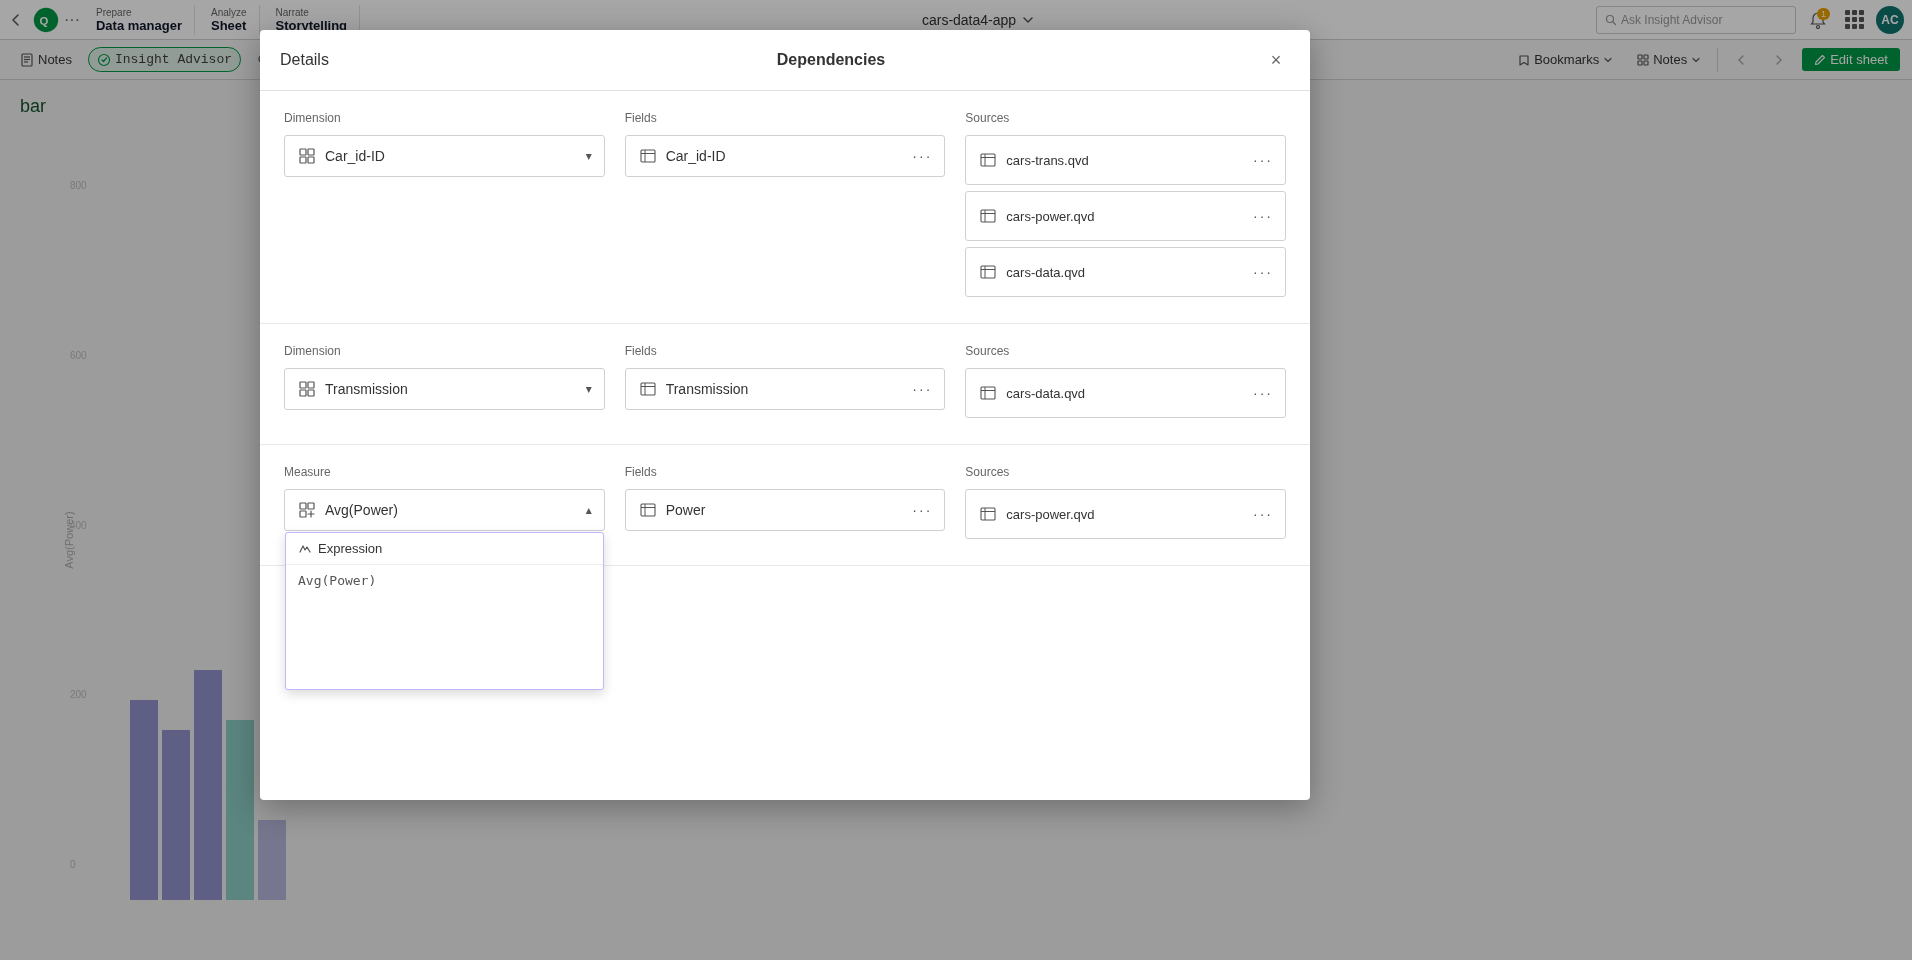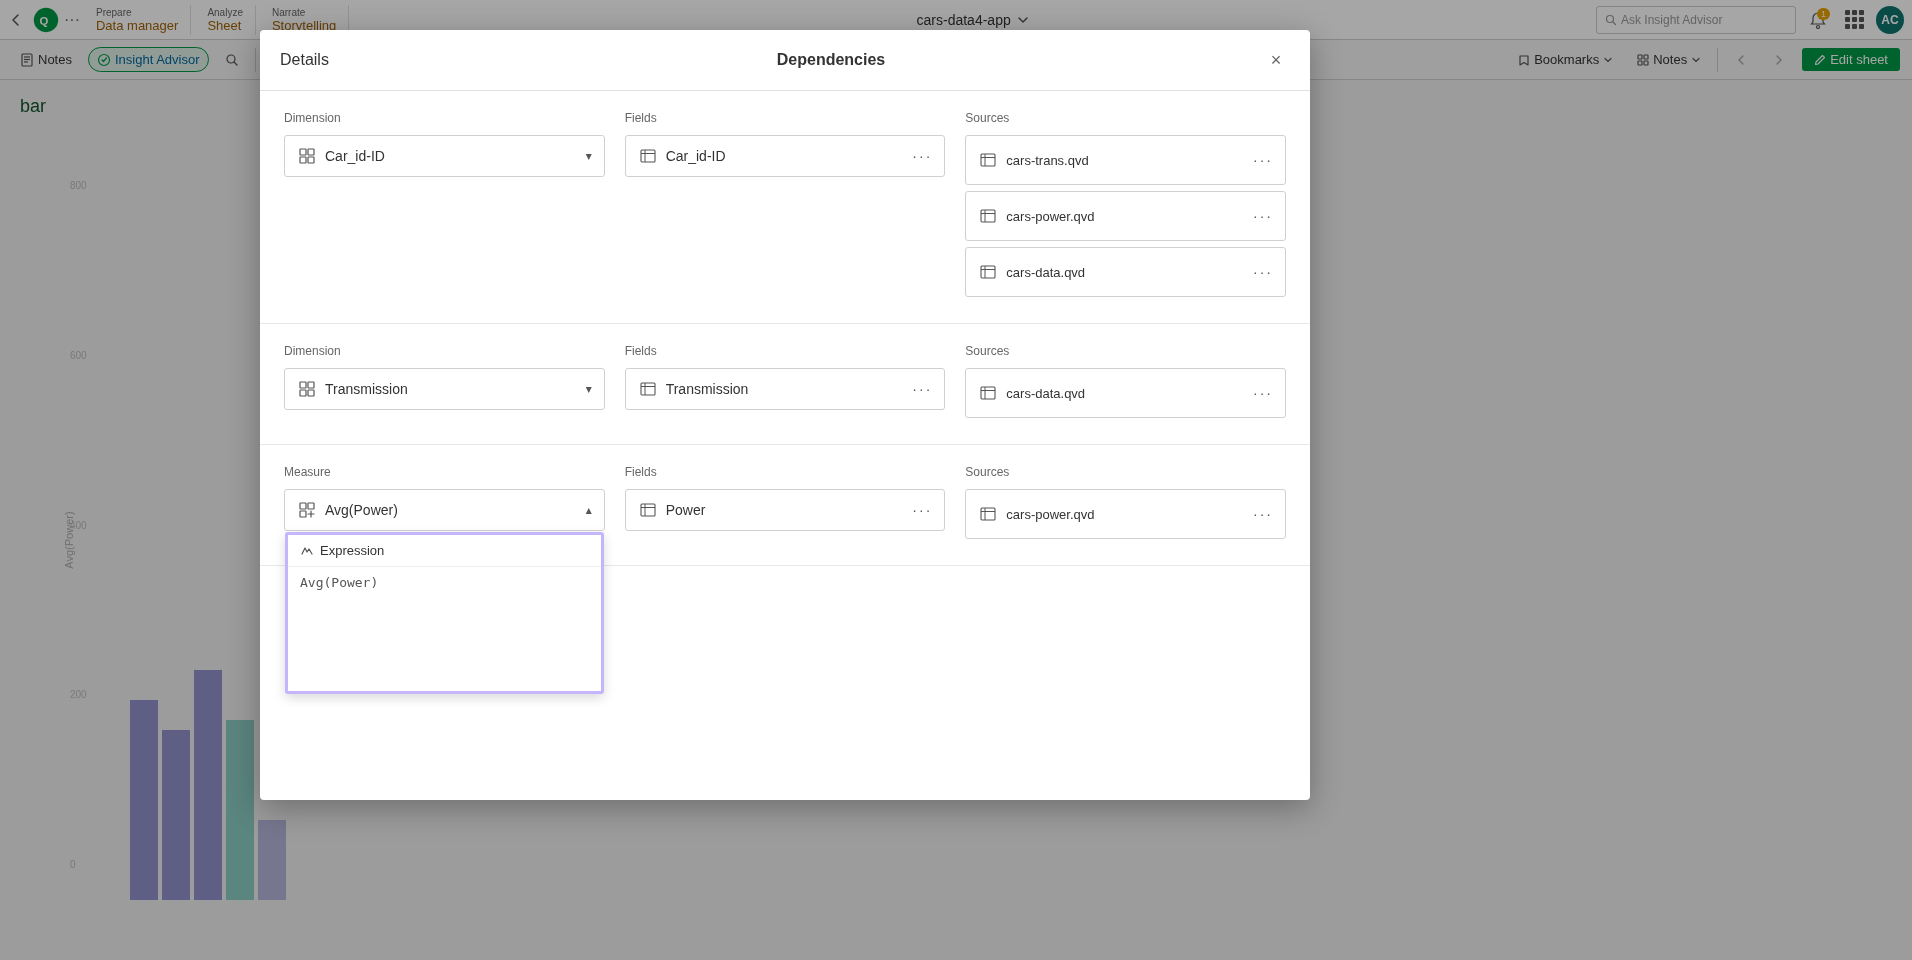--- a/index.html
+++ b/index.html
@@ -10,21 +10,21 @@
       display: flex; align-items: center; height: 40px;
       background: #fff; border-bottom: 1px solid #d0d0d0;
       padding: 0 8px; position: relative; z-index: 10;
     }
     .topbar-left { display: flex; align-items: center; gap: 4px; }
     .qlik-logo { width: 28px; height: 28px; display: flex; align-items: center; justify-content: center; }
     .qlik-logo svg { width: 26px; height: 26px; }
     .back-btn { width: 20px; height: 20px; display: flex; align-items: center; cursor: pointer; }
     .topbar-section { display: flex; flex-direction: column; padding: 2px 12px; border-right: 1px solid #e0e0e0; cursor: pointer; }
     .topbar-section-sub { font-size: 10px; color: #666; }
-    .topbar-section-main { font-size: 13px; color: #a16207; font-weight: 400; }
+    .topbar-section-main { font-size: 13px; color: #0f172a; font-weight: 700; }
     .topbar-app-title { flex: 1; display: flex; align-items: center; justify-content: center; font-size: 14px; color: #333; gap: 6px; }
     .topbar-right { display: flex; align-items: center; gap: 8px; }
     .search-box { width: 200px; height: 28px; border: 1px solid #ccc; border-radius: 3px; padding: 0 8px; font-size: 12px; color: #999; display: flex; align-items: center; gap: 4px; cursor: text; }
     .notif-btn { width: 28px; height: 28px; display: flex; align-items: center; justify-content: center; position: relative; cursor: pointer; }
     .notif-badge { position: absolute; top: 2px; right: 2px; background: #e8a000; color: #fff; border-radius: 8px; font-size: 9px; padding: 1px 4px; }
     .grid-btn { width: 28px; height: 28px; display: flex; align-items: center; justify-content: center; cursor: pointer; }
     .avatar { width: 28px; height: 28px; border-radius: 50%; background: #0f766e; color: #fff; display: flex; align-items: center; justify-content: center; font-size: 12px; font-weight: 600; cursor: pointer; }
     .more-btn { cursor: pointer; color: #666; font-size: 16px; }
 
     
@@ -78,21 +78,21 @@
       display: flex; align-items: center; gap: 8px; padding: 14px 12px;
       border: 1px solid #d0d0d0; border-radius: 3px; margin-bottom: 6px;
       background: #fff;
     }
     .dep-source-icon { width: 20px; height: 20px; display: flex; align-items: center; justify-content: center; }
     .dep-source-label { font-size: 13px; color: #333; flex: 1; }
 
     
     .expression-dropdown {
       position: absolute; top: calc(100% + 2px); left: 0; right: 0;
-      background: #fff; border: 3px solid #c4b5fd; border-radius: 3px;
+      background: #fff; border: 1px solid #c4b5fd; border-radius: 3px;
       box-shadow: 0 4px 12px rgba(0,0,0,0.15); z-index: 200;
       padding: 0;
     }
     .expression-header {
       display: flex; align-items: center; gap: 6px; padding: 8px 12px;
       border-bottom: 1px solid #eee; font-size: 13px; color: #333;
     }
     .expression-body {
       padding: 8px 12px; min-height: 120px; font-size: 13px; color: #555;
       font-family: monospace; border: none; outline: none; resize: none;
@@ -180,21 +180,21 @@
         <line x1="4" y1="6.5" x2="10" y2="6.5" stroke="#555" stroke-width="1.2"></line>
         <line x1="4" y1="9" x2="8" y2="9" stroke="#555" stroke-width="1.2"></line>
       </svg>
     <span>Notes</span>
   </div>
   <div class="secbar-btn active">
     <svg width="14" height="14" viewBox="0 0 14 14" fill="none">
         <circle cx="7" cy="7" r="5.5" stroke="#009845" stroke-width="1.2"></circle>
         <path d="M5 7l1.5 1.5L9.5 5" stroke="#009845" stroke-width="1.2" stroke-linecap="round" stroke-linejoin="round"></path>
       </svg>
-    <span style="color:#0369a1;">Insight Advisor</span>
+    <span style="color:#404040;font-family:Liberation Mono, monospace;">Insight Advisor</span>
   </div>
   <div class="secbar-btn">
     <svg width="14" height="14" viewBox="0 0 14 14" fill="none">
         <circle cx="6" cy="6" r="4" stroke="#555" stroke-width="1.2"></circle>
         <line x1="9" y1="9" x2="12" y2="12" stroke="#555" stroke-width="1.2" stroke-linecap="round"></line>
       </svg>
   </div>
   <div class="secbar-divider"></div>
   <div class="secbar-btn">
     <svg width="14" height="14" viewBox="0 0 14 14" fill="none">

